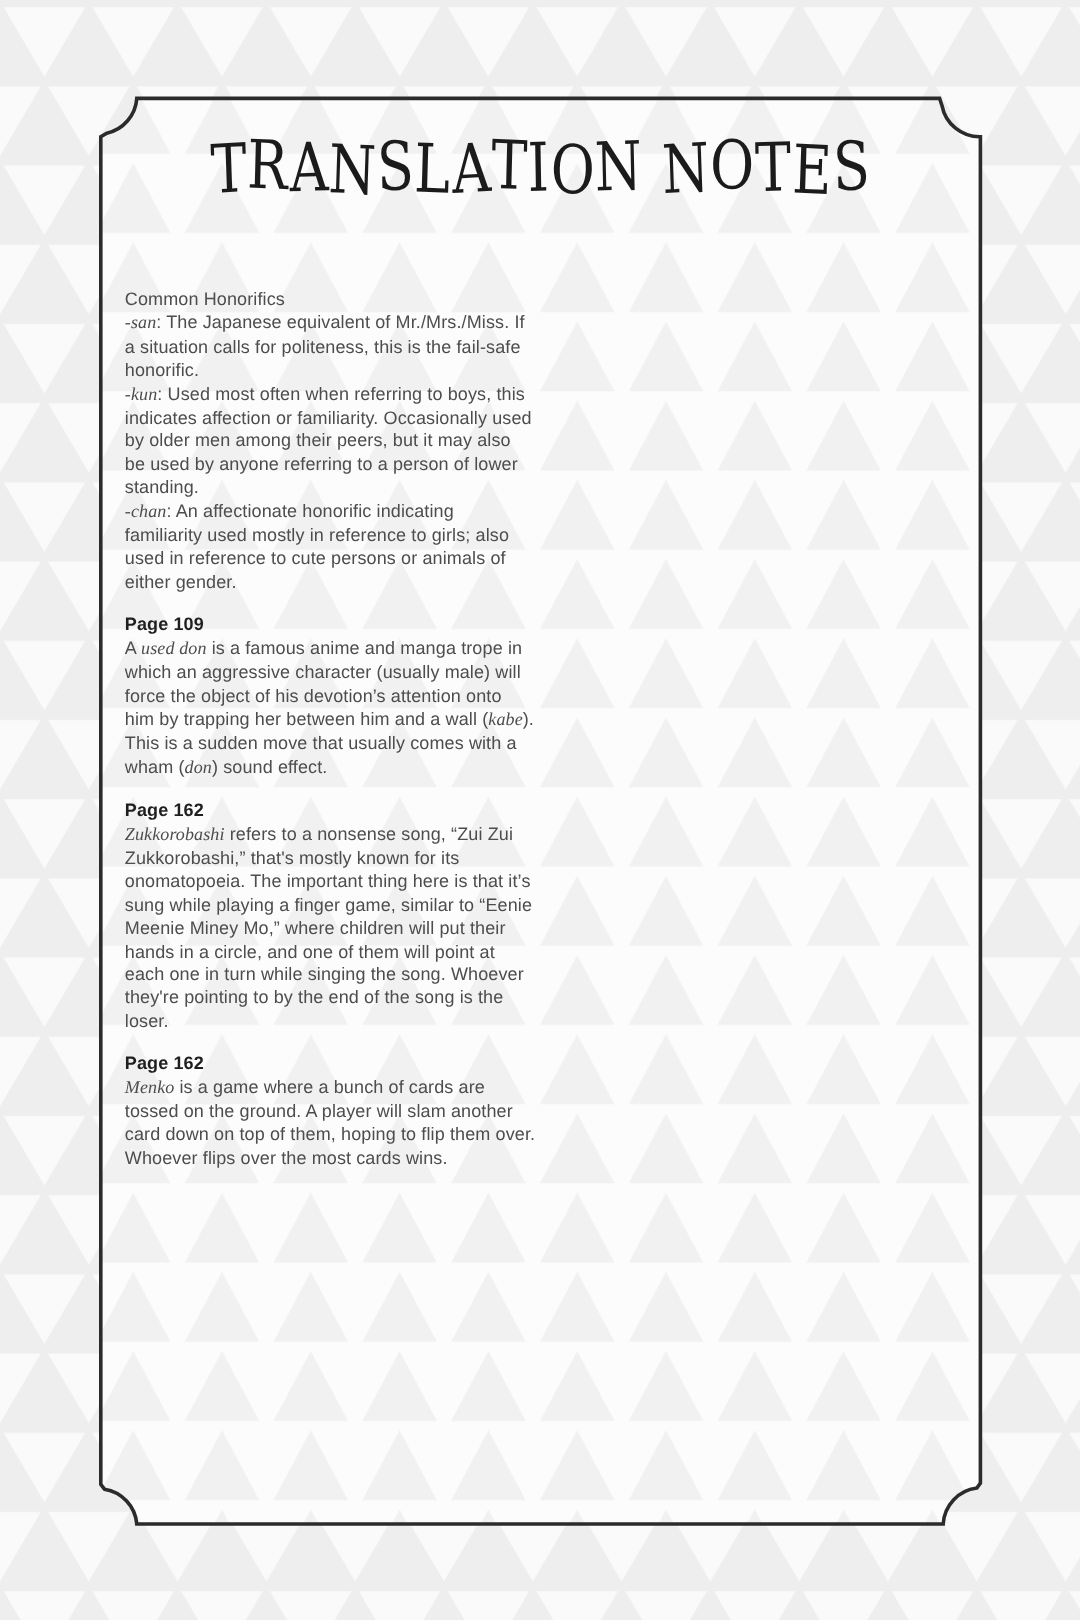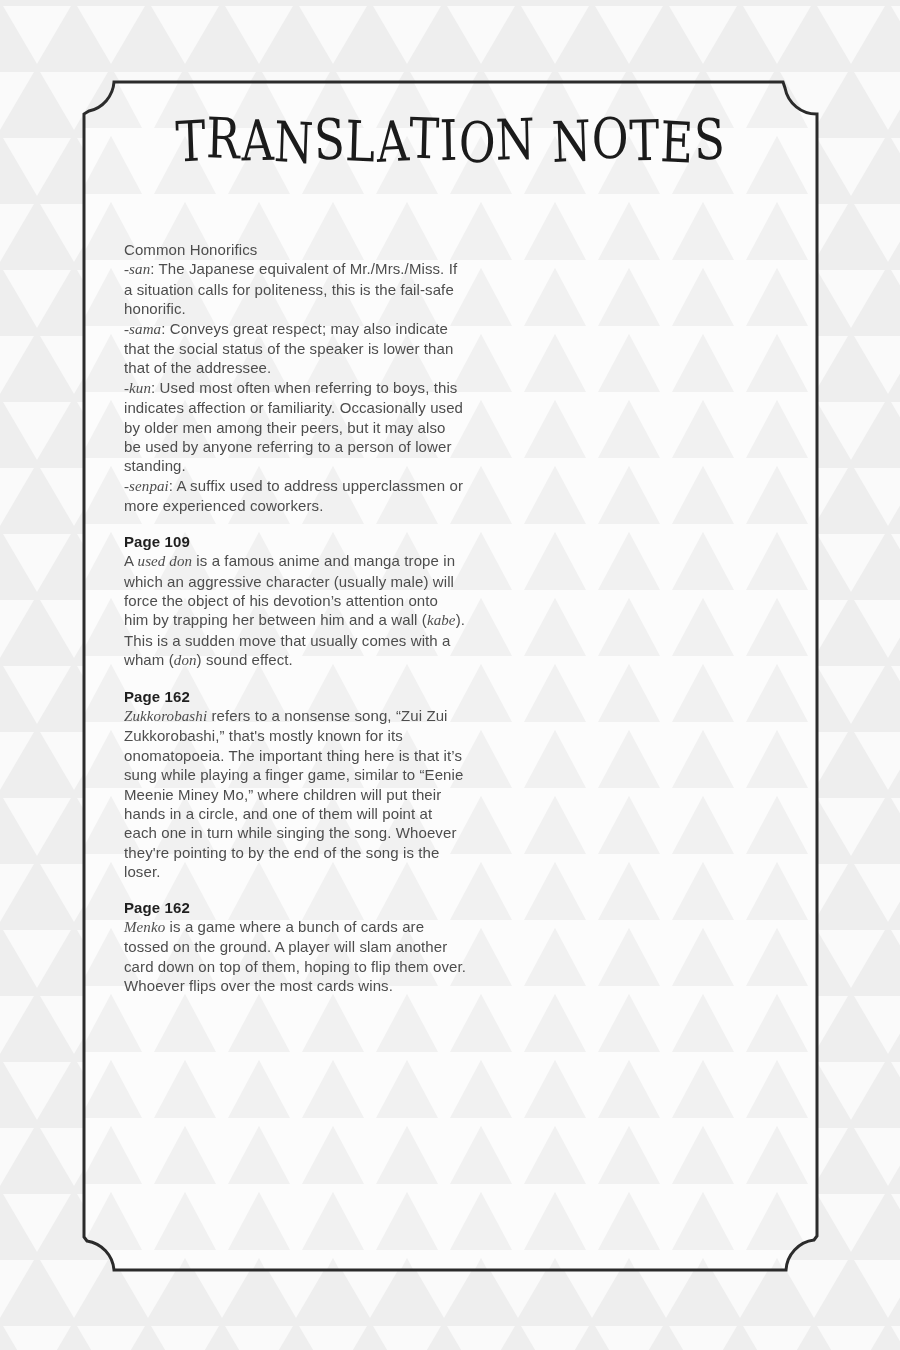--- a/index.html
+++ b/index.html
@@ -20,21 +20,21 @@
     font-weight:500;
     color:#1b1b1b;
     letter-spacing:1px;
     transform:scaleX(0.80);
     transform-origin:50% 50%;
     white-space:nowrap;
   }
   .title span{display:inline-block;}
   .notes-column{
     position:absolute;
-    left:124px;top:240px;
+    left:104px;top:240px;
     width:342px;
     font-size:15px;
     line-height:19.4px;
     color:#4d4d4d;
     letter-spacing:0.1px;
   }
   .notes-column p{margin:0;padding:0;}
   .notes-column p.spacer{height:16px;}
   .notes-column b{color:#1f1f1f;font-weight:bold;margin-top:32px;}
   .notes-column i{font-style:italic;font-family:Liberation Serif, serif;}
@@ -59,23 +59,22 @@
     </defs>
     <rect x="0" y="0" width="900" height="1350" fill="url(#triOut)"></rect>
     <path d="M 114 82 H 783 L 785 88 A 32 32 0 0 0 817 114 V 1236 L 814 1240 A 32 32 0 0 0 786 1270 H 114 A 32 32 0 0 0 87 1241 L 84 1237 V 114 L 89 111 A 32 32 0 0 0 114 82 Z" fill="url(#triIn)" stroke="#2b2b2b" stroke-width="3"></path>
   </svg>
 
   <div class="title"><span style="transform: rotate(-2.5deg) translateY(1px);">T</span><span style="transform: rotate(1.8deg) translateY(-2px);">R</span><span style="transform: rotate(-1.2deg) translateY(0px);">A</span><span style="transform: rotate(2.4deg) translateY(2px);">N</span><span style="transform: rotate(-1.6deg) translateY(-1px);">S</span><span style="transform: rotate(2deg) translateY(1px);">L</span><span style="transform: rotate(-2.5deg) translateY(1px);">A</span><span style="transform: rotate(1.8deg) translateY(-2px);">T</span><span style="transform: rotate(-1.2deg) translateY(0px);">I</span><span style="transform: rotate(2.4deg) translateY(2px);">O</span><span style="transform: rotate(-1.6deg) translateY(-1px);">N</span><span style="width: 20px;"> </span><span style="transform: rotate(-2.5deg) translateY(1px);">N</span><span style="transform: rotate(1.8deg) translateY(-2px);">O</span><span style="transform: rotate(-1.2deg) translateY(0px);">T</span><span style="transform: rotate(2.4deg) translateY(2px);">E</span><span style="transform: rotate(-1.6deg) translateY(-1px);">S</span></div>
 
   <div class="notes-column">
       <p><span>Common Honorifics</span></p>
       <p><i>-san</i><span>: The Japanese equivalent of Mr./Mrs./Miss. If a situation calls for politeness, this is the fail-safe honorific.</span></p>
-      <p><i>-sama</i><span>: Conveys great respect; may also indicate that the social status of the speaker is lower than that of the addressee.</span></p>
       <p><i>-kun</i><span>: Used most often when referring to boys, this indicates affection or familiarity. Occasionally used by older men among their peers, but it may also be used by anyone referring to a person of lower standing.</span></p>
-      <p><i>-senpai</i><span>: A suffix used to address upperclassmen or more experienced coworkers.</span></p>
+      <p><i>-chan</i><span>: An affectionate honorific indicating familiarity used mostly in reference to girls; also used in reference to cute persons or animals of either gender.</span></p>
       <p class="spacer"></p>
       <p><b>Page 109</b></p>
       <p><span>A </span><i>used don</i><span> is a famous anime and manga trope in which an aggressive character (usually male) will force the object of his devotion’s attention onto him by trapping her between him and a wall (</span><i>kabe</i><span>). This is a sudden move that usually comes with a wham (</span><i>don</i><span>) sound effect.</span></p>
       <p class="spacer"></p>
       <p><b>Page 162</b></p>
       <p><i>Zukkorobashi</i><span> refers to a nonsense song, “Zui Zui Zukkorobashi,” that's mostly known for its onomatopoeia. The important thing here is that it’s sung while playing a finger game, similar to “Eenie Meenie Miney Mo,” where children will put their hands in a circle, and one of them will point at each one in turn while singing the song. Whoever they're pointing to by the end of the song is the loser.</span></p>
       <p class="spacer"></p>
       <p><b>Page 162</b></p>
       <p><i>Menko</i><span> is a game where a bunch of cards are tossed on the ground. A player will slam another card down on top of them, hoping to flip them over. Whoever flips over the most cards wins.</span></p>
     </div>

